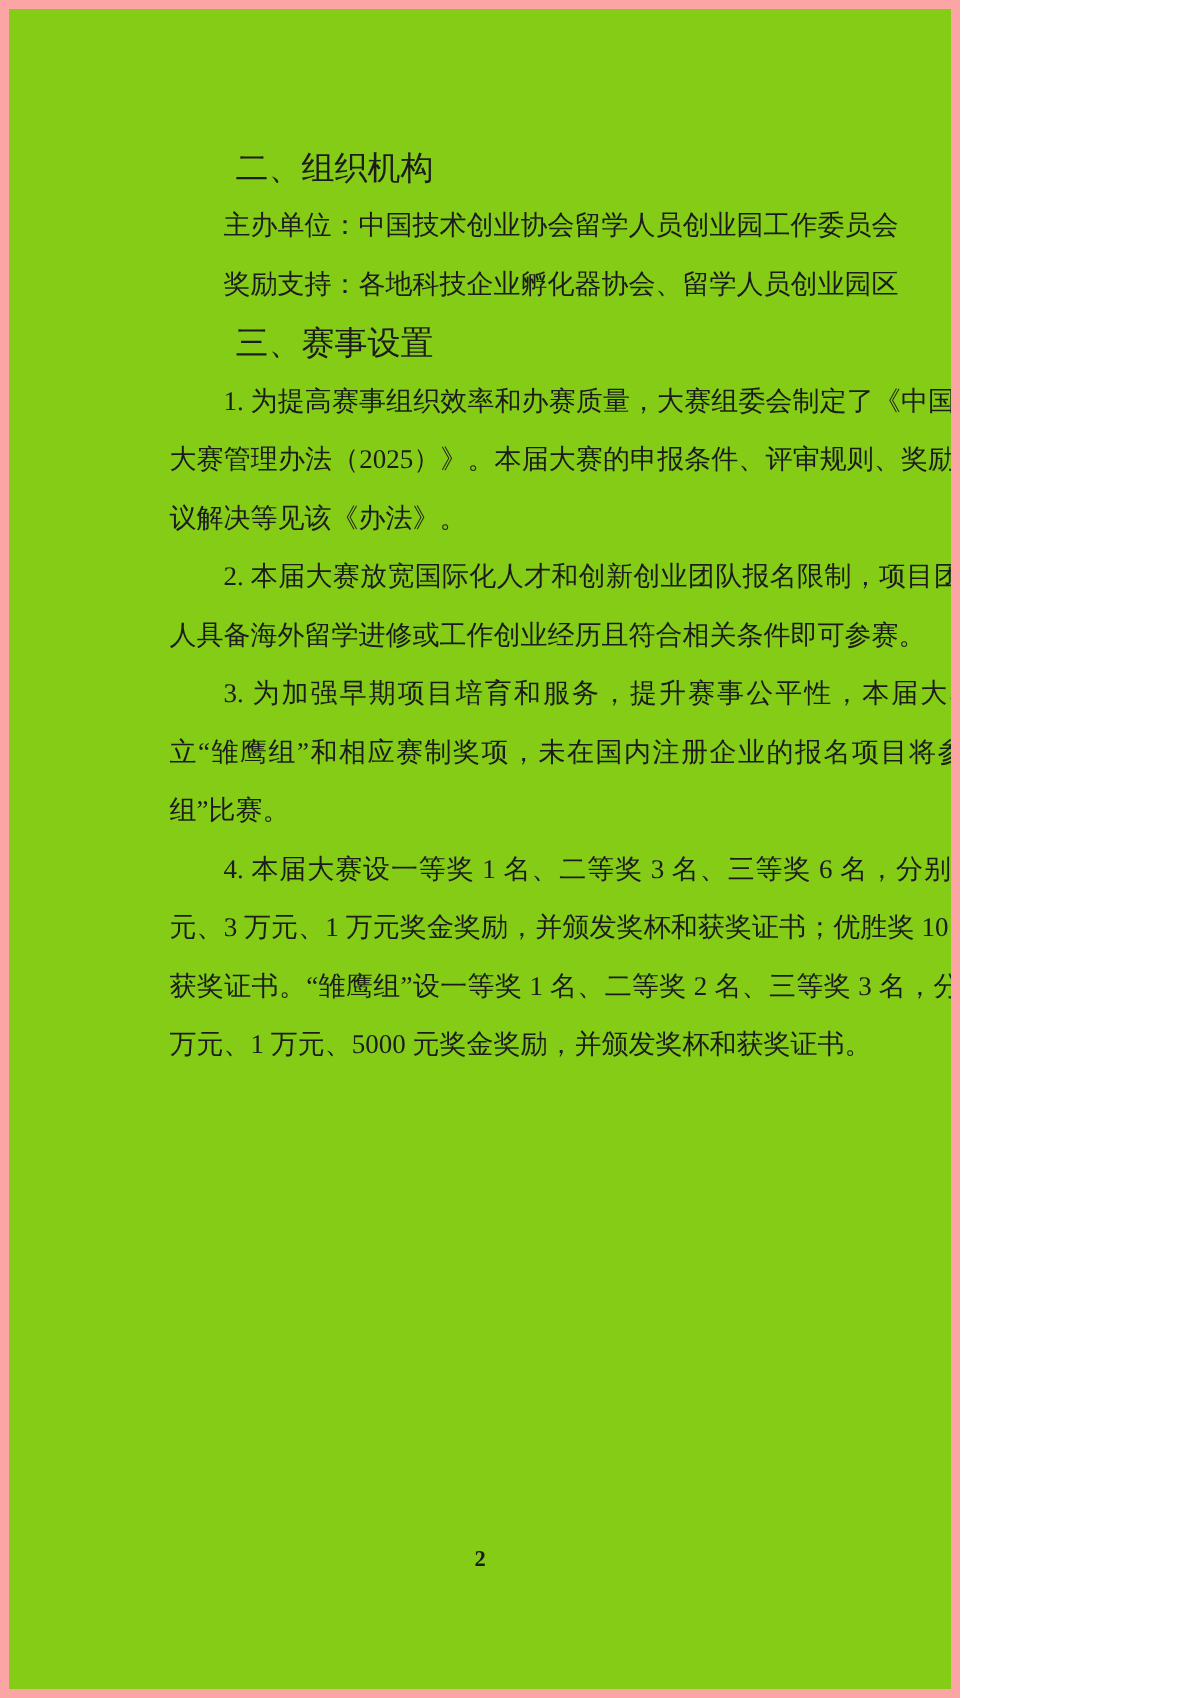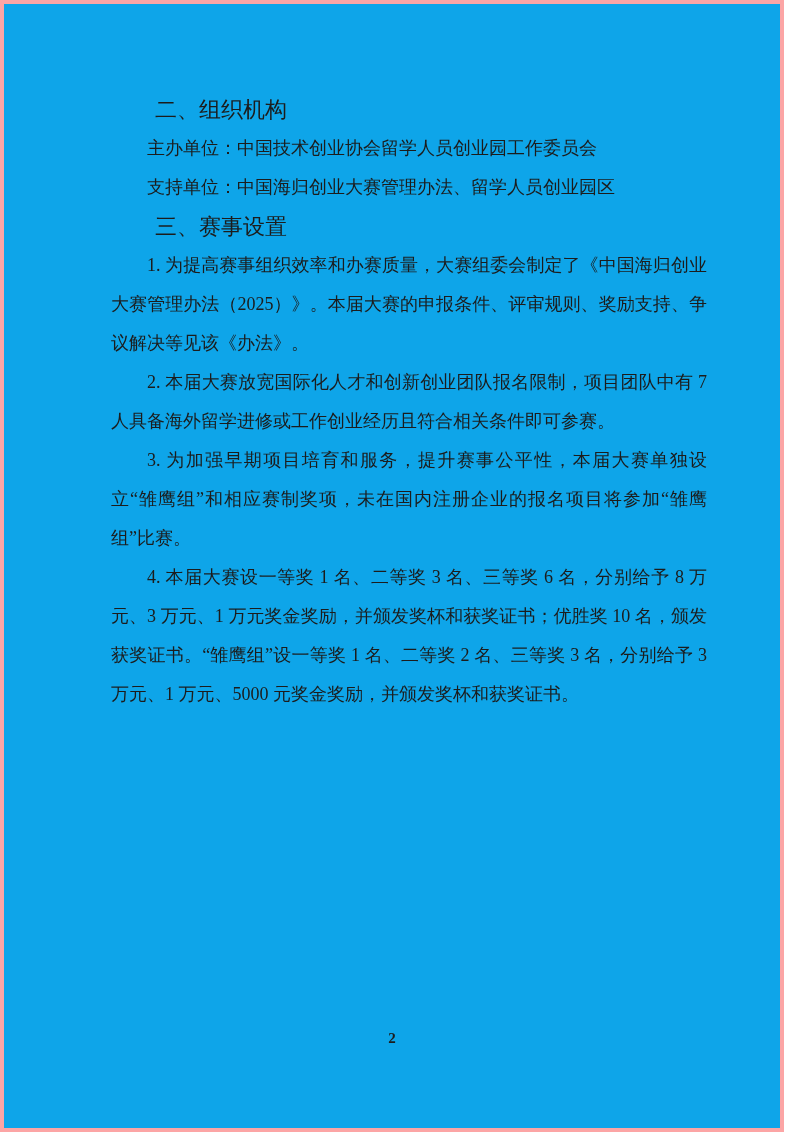--- a/index.html
+++ b/index.html
@@ -2,25 +2,25 @@
 <html><head>
 <meta charset="utf-8">
 <style>
   html, body {
     margin: 0;
     padding: 0;
     background: #ffffff;
   }
   .page {
     position: relative;
-    width: 784px;
+    width: 640px;
     height: 1132px;
     box-sizing: border-box;
-    border: 4px solid #fca5a5;
-    background: #0ea5e9;
+    border: 6px solid #fca5a5;
+    background: #84cc16;
     overflow: hidden;
     font-family: "Liberation Serif", "DejaVu Serif", serif;
     color: #1c1c1c;
   }
   .doc-body {
     position: absolute;
     top: 86px;
     left: 107px;
     width: 596px;
   }
@@ -51,21 +51,21 @@
     color: #1c1c1c;
   }
 </style>
 </head>
 <body>
 
 <div class="page">
   <div class="doc-body">
     <p class="heading">二、组织机构</p>
     <p>主办单位：中国技术创业协会留学人员创业园工作委员会</p>
-    <p>支持单位：中国海归创业大赛管理办法、留学人员创业园区</p>
+    <p>奖励支持：各地科技企业孵化器协会、留学人员创业园区</p>
     <p class="heading">三、赛事设置</p>
     <p>1. 为提高赛事组织效率和办赛质量，大赛组委会制定了《中国海归创业大赛管理办法（2025）》。本届大赛的申报条件、评审规则、奖励支持、争议解决等见该《办法》。</p>
     <p>2. 本届大赛放宽国际化人才和创新创业团队报名限制，项目团队中有 7 人具备海外留学进修或工作创业经历且符合相关条件即可参赛。</p>
     <p>3. 为加强早期项目培育和服务，提升赛事公平性，本届大赛单独设立“雏鹰组”和相应赛制奖项，未在国内注册企业的报名项目将参加“雏鹰组”比赛。</p>
     <p>4. 本届大赛设一等奖 1 名、二等奖 3 名、三等奖 6 名，分别给予 8 万元、3 万元、1 万元奖金奖励，并颁发奖杯和获奖证书；优胜奖 10 名，颁发获奖证书。“雏鹰组”设一等奖 1 名、二等奖 2 名、三等奖 3 名，分别给予 3 万元、1 万元、5000 元奖金奖励，并颁发奖杯和获奖证书。</p>
   </div>
   <div class="page-number">2</div>
 </div>
 
 </body></html>

